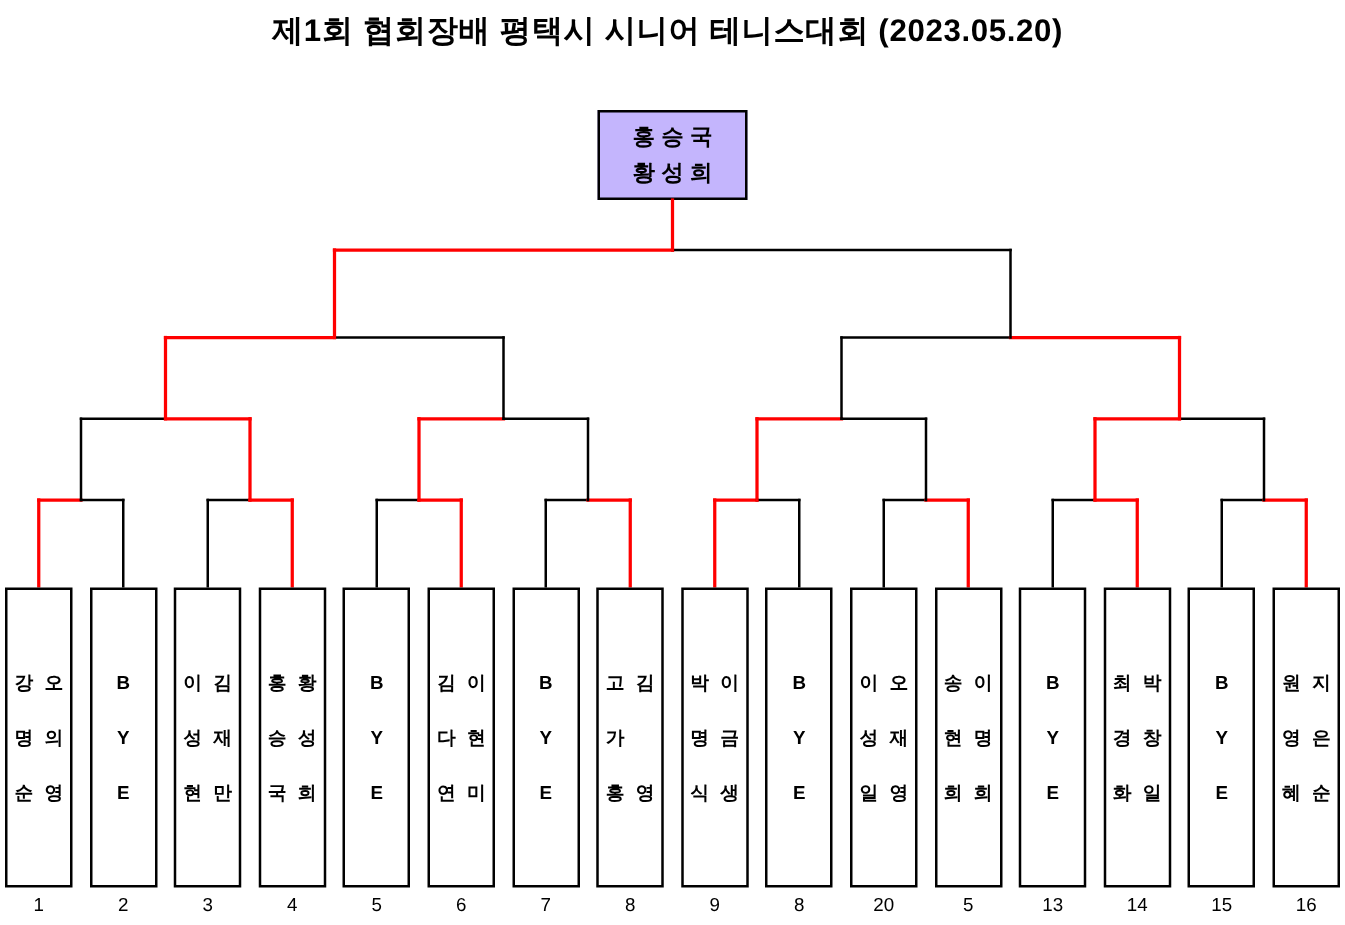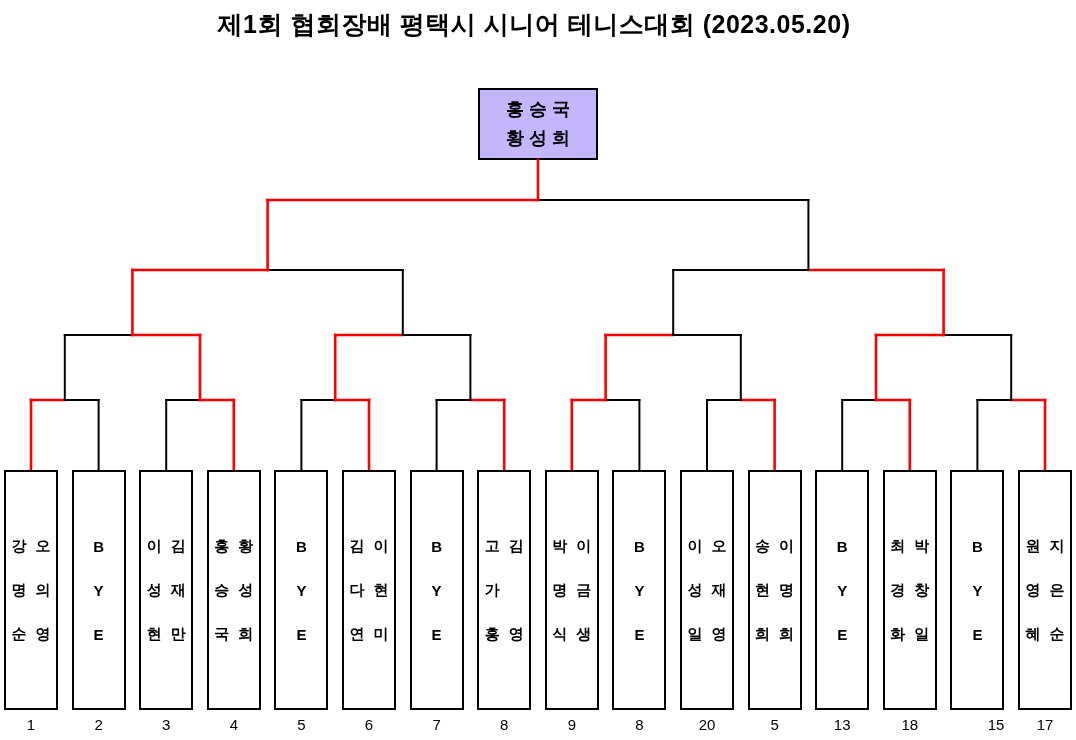--- a/index.html
+++ b/index.html
@@ -264,37 +264,37 @@
           <div class="ch">최</div>
           <div class="ch">경</div>
           <div class="ch">화</div>
         </div>
         <div class="col">
           <div class="ch">박</div>
           <div class="ch">창</div>
           <div class="ch">일</div>
         </div>
       </div>
-      <div class="num" style="left: 882.8px;">18</div>
+      <div class="num" style="left: 882.8px;">14</div>
       <div class="slot" style="left: 950.4px;">
         <div class="col">
           <div class="ch">B</div>
           <div class="ch">Y</div>
           <div class="ch">E</div>
         </div>
       </div>
-      <div class="num" style="left: 950.4px; text-align: right;">15</div>
+      <div class="num" style="left: 950.4px;">15</div>
       <div class="slot" style="left: 1018px;">
         <div class="col">
           <div class="ch">원</div>
           <div class="ch">영</div>
           <div class="ch">혜</div>
         </div>
         <div class="col">
           <div class="ch">지</div>
           <div class="ch">은</div>
           <div class="ch">순</div>
         </div>
       </div>
-      <div class="num" style="left: 1018px;">17</div>
+      <div class="num" style="left: 1018px;">16</div>
     </div>
 
 </div>
 
 </body></html>

